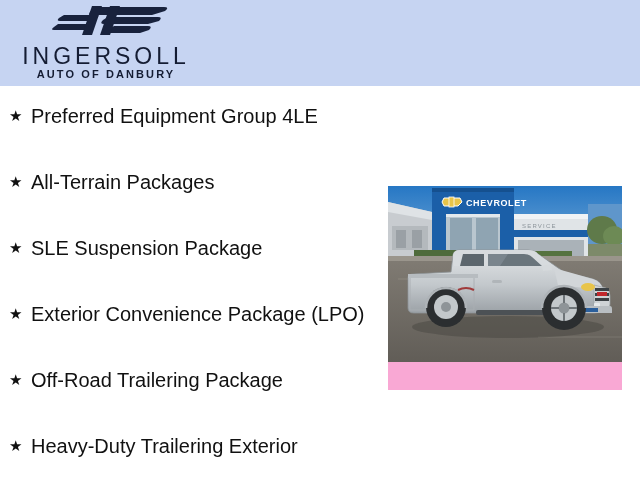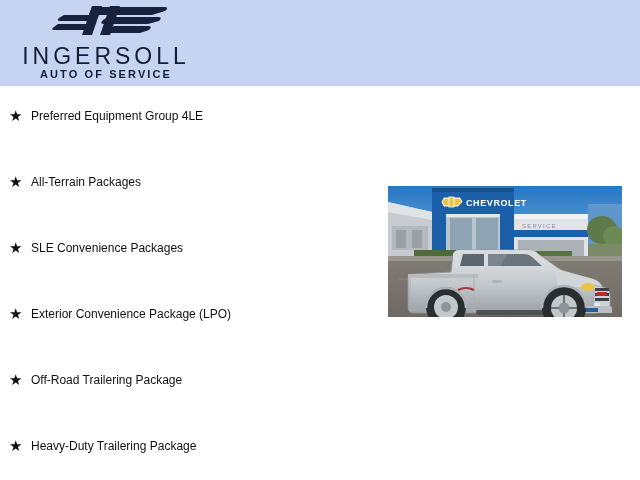--- a/index.html
+++ b/index.html
@@ -113,33 +113,33 @@
     width: 22px;
     margin-left: 9px;
     font-size: 15px;
     line-height: 20px;
     color: #111111;
     flex: 0 0 auto;
     text-align: left;
   }
 
   .package-label {
-    font-size: 12px;
+    font-size: 20px;
     line-height: 20px;
     color: #111111;
     white-space: nowrap;
   }
 
   
   #vehicle-photo {
     position: absolute;
     left: 388px;
     top: 100px;
     width: 234px;
-    height: 131px;
+    height: 204px;
     overflow: hidden;
     background: #f9a8d4;
   }
 
   #vehicle-photo svg {
     display: block;
   }
 </style>
 </head>
 <body>
@@ -162,57 +162,57 @@
           <path d="M6 20 L40 20 Q44 20 41 23 L34 26 L2 26 Q-2 26 2 23 Z"></path>
 
           <path d="M40 2 L50 2 L40 31 L30 31 Z"></path>
           <path d="M58 2 L68 2 L58 31 L48 31 Z"></path>
         </g>
       </svg>
     </div>
 
     <div id="dealer-name">INGERSOLL</div>
 
-    <div id="dealer-tagline">AUTO OF SERVICE</div>
+    <div id="dealer-tagline">AUTO OF DANBURY</div>
   </div>
 
 </div>
 
 <div id="content-area">
 
   <ul id="package-list">
 
     <li class="package-item">
       <span class="bullet-star">★</span>
       <span class="package-label">Preferred Equipment Group 4LE</span>
     </li>
 
     <li class="package-item">
       <span class="bullet-star">★</span>
       <span class="package-label">All-Terrain Packages</span>
     </li>
 
     <li class="package-item">
       <span class="bullet-star">★</span>
-      <span class="package-label">SLE Convenience Packages</span>
+      <span class="package-label">SLE Suspension Package</span>
     </li>
 
     <li class="package-item">
       <span class="bullet-star">★</span>
       <span class="package-label">Exterior Convenience Package (LPO)</span>
     </li>
 
     <li class="package-item">
       <span class="bullet-star">★</span>
       <span class="package-label">Off-Road Trailering Package</span>
     </li>
 
     <li class="package-item">
       <span class="bullet-star">★</span>
-      <span class="package-label">Heavy-Duty Trailering Package</span>
+      <span class="package-label">Heavy-Duty Trailering Exterior</span>
     </li>
 
   </ul>
 
   <div id="vehicle-photo">
     <svg width="234" height="176" viewBox="0 0 234 176" xmlns="http://www.w3.org/2000/svg">
       <defs>
         <linearGradient id="skyGrad" x1="0" y1="0" x2="0" y2="1">
           <stop offset="0%" stop-color="#2677c4"></stop>
           <stop offset="100%" stop-color="#74a9d8"></stop>

